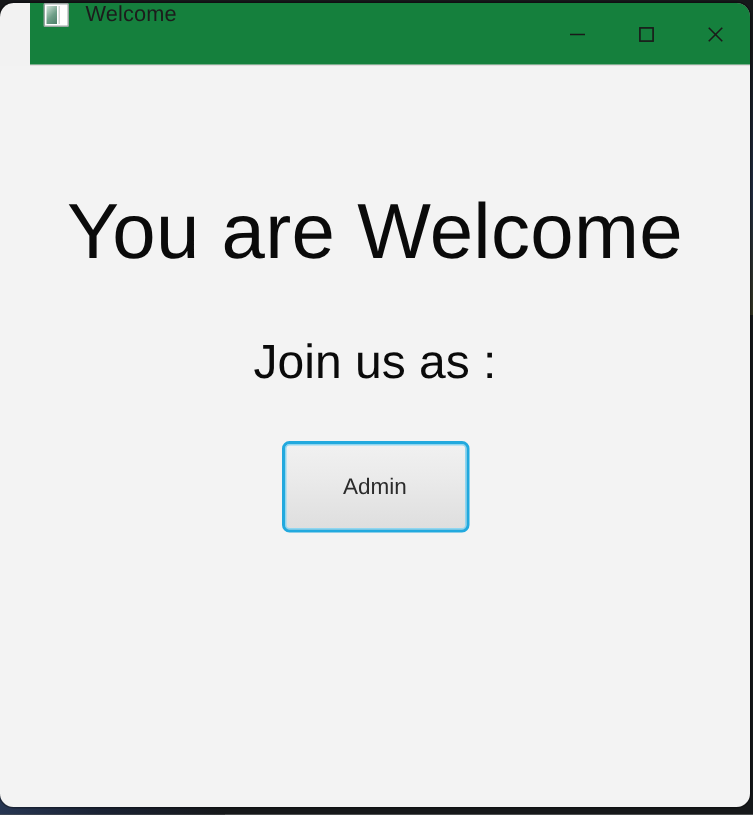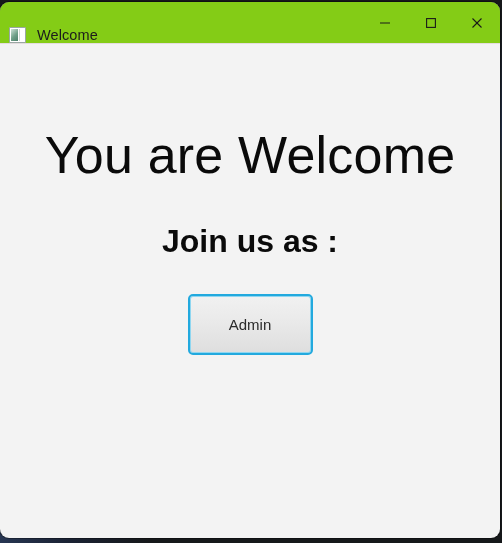--- a/index.html
+++ b/index.html
@@ -50,24 +50,25 @@
     border-radius: 9px;
     overflow: hidden;
     background: #f2f2f2;
     box-shadow: 0 0 0 1px rgba(0,0,0,.30);
   }
 
   
   #titlebar {
     position: relative;
     height: 41px;
-    background: #84cc16;
-    display: flex;
-    align-items: flex-end;
+    background: #15803d;
+    display: flex;
+    align-items: flex-start;
     border-bottom: 1px solid #e4dcdf;
+    margin-left: 20px;
   }
   #app-icon {
     width: 17px;
     height: 16px;
     margin-left: 9px;
     background: #ffffff;
     border: 1px solid #9aa7a3;
     border-radius: 1px;
     display: flex;
     align-items: stretch;
@@ -122,21 +123,21 @@
     font-size: 52px;
     font-weight: 400;
     color: #0a0a0a;
     letter-spacing: .2px;
     line-height: 1;
     white-space: nowrap;
   }
   #subheading {
     margin-top: 44px;
     font-size: 32px;
-    font-weight: 700;
+    font-weight: 400;
     color: #0a0a0a;
     line-height: 1;
     white-space: nowrap;
   }
 
   
   #button-group {
     margin-top: 37px;
     display: flex;
     flex-direction: column;

